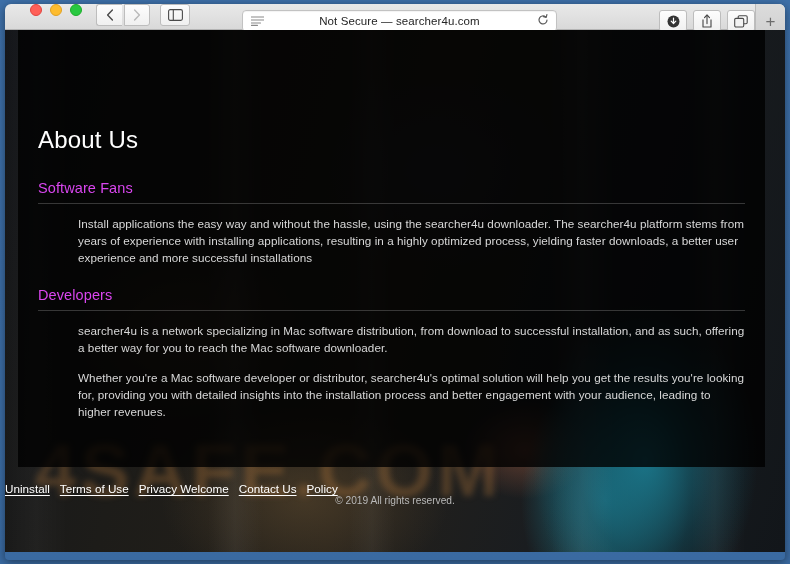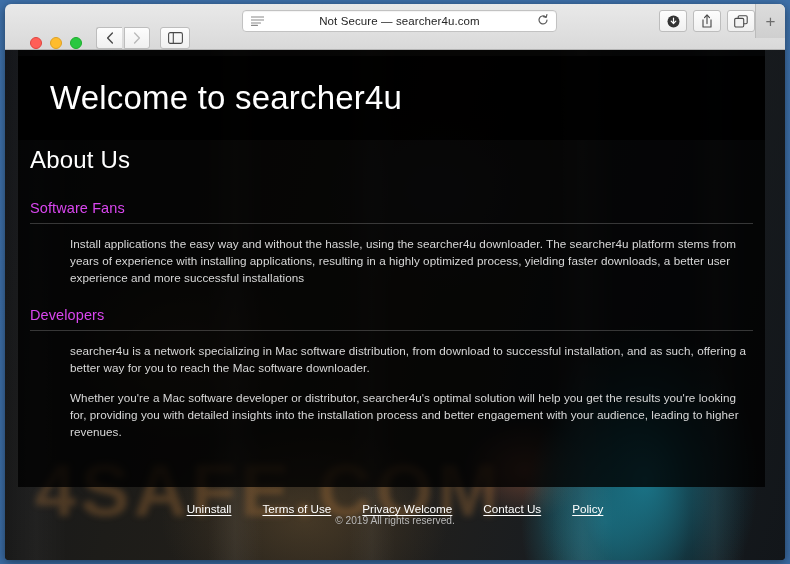--- a/index.html
+++ b/index.html
@@ -30,25 +30,25 @@
     width: 780px;
     height: 556px;
     border-radius: 6px 6px 4px 4px;
     overflow: hidden;
     box-shadow: 0 2px 10px rgba(0,0,0,0.45);
   }
 
   
   .toolbar {
     position: relative;
-    height: 46px;
+    height: 26px;
     background: linear-gradient(180deg, #e9e9e9 0%, #d9d9d9 100%);
     border-bottom: 1px solid #b4b4b4;
     display: flex;
-    align-items: flex-end;
+    align-items: flex-start;
     padding-left: 14px;
   }
 
   .traffic-lights {
     display: flex;
     align-items: center;
     gap: 8px;
     padding-left: 11px;
   }
   .tl {
@@ -238,21 +238,21 @@
     font-weight: 300;
     color: #ffffff;
     letter-spacing: 0.2px;
   }
 
   .content {
     position: absolute;
     left: 13px;
     top: 96px;
     width: 747px;
-    padding: 0 12px;
+    padding: 0 20px;
     color: #e6e6e6;
   }
 
   .about-title {
     font-size: 24px;
     font-weight: 300;
     color: #ffffff;
     letter-spacing: 0.2px;
     margin-bottom: 26px;
   }
@@ -286,22 +286,22 @@
   .footer {
     position: absolute;
     left: 0;
     right: 0;
     top: 452px;
     text-align: center;
   }
 
   .footer-links {
     display: flex;
-    justify-content: center;
-    gap: 31px;
+    justify-content: flex-start;
+    gap: 10px;
   }
 
   .footer-link {
     font-size: 11.7px;
     color: #ffffff;
     text-decoration: underline;
     text-underline-offset: 2px;
     cursor: pointer;
   }
 
@@ -390,23 +390,20 @@
     </div>
 
     <div class="page">
 
       <div class="page-bg"></div>
       <div class="page-bg-streaks"></div>
       <div class="page-bg-watermark">4SAFE.COM</div>
 
       <div class="content-slab"></div>
 
-      <div class="hero">
-        <div class="hero-title">Welcome to searcher4u</div>
-      </div>
 
       <div class="content">
 
         <div class="about-title">About Us</div>
 
         <div>
           <div class="section-title">Software Fans</div>
           <div class="rule"></div>
           <div class="body-text">Install applications the easy way and without the hassle, using the searcher4u downloader. The searcher4u platform stems from years of experience with installing applications, resulting in a highly optimized process, yielding faster downloads, a better user experience and more successful installations</div>
         </div>

